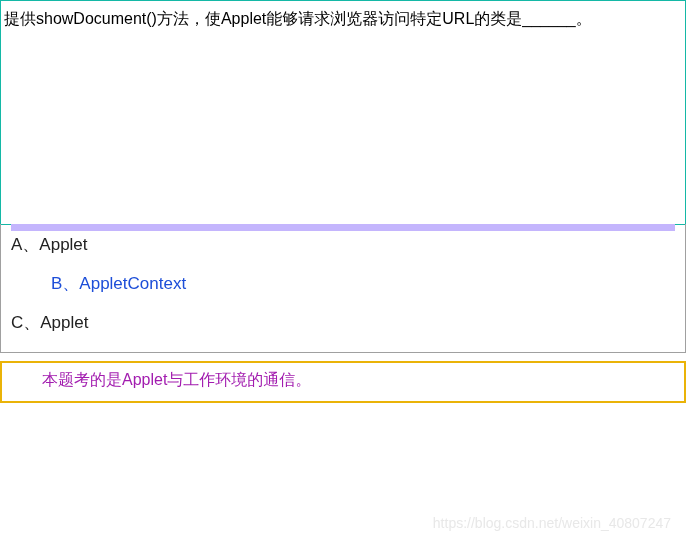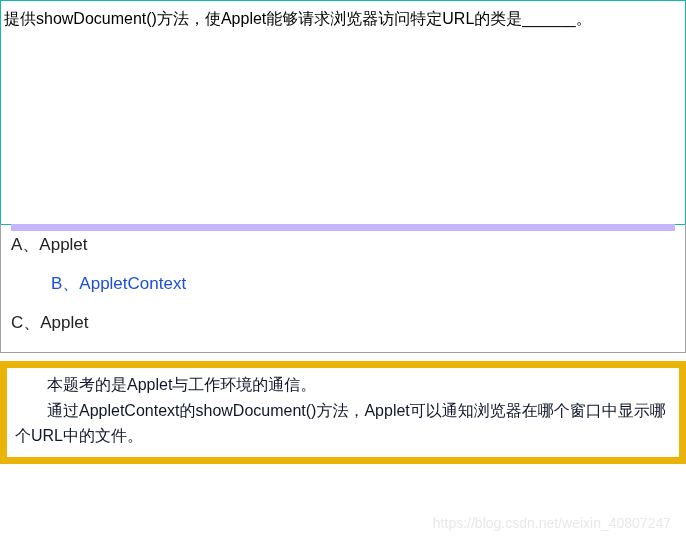--- a/index.html
+++ b/index.html
@@ -45,23 +45,23 @@
       display: inline;
     }
     .option-text {
       display: inline;
       font-weight: 500;
     }
     .gap {
       height: 8px;
     }
     .explanation-box {
-      border: 7px solid #eab308;
+      border: 2px solid #eab308;
       padding: 4px 8px 8px 8px;
-      color: #0f172a;
+      color: #a21caf;
       line-height: 1.6;
       font-size: 16px;
     }
     .explanation-box p {
       text-indent: 2em;
     }
     .explanation-box p.no-indent {
       text-indent: 0;
     }
     .watermark {
@@ -90,16 +90,15 @@
   </div>
   <div class="option">
     <span class="option-letter">C、</span><span class="option-text">Applet</span>
   </div>
 </div>
 
 <div class="gap"></div>
 
 <div class="explanation-box">
   <p>本题考的是Applet与工作环境的通信。</p>
-  <p class="no-indent">　　<span>通过AppletContext的showDocument()方法，Applet可以通知浏览器在哪个窗口中显示哪个URL中的文件。</span></p>
 </div>
 
 <div class="watermark">https://blog.csdn.net/weixin_40807247</div>
 
 </body></html>

